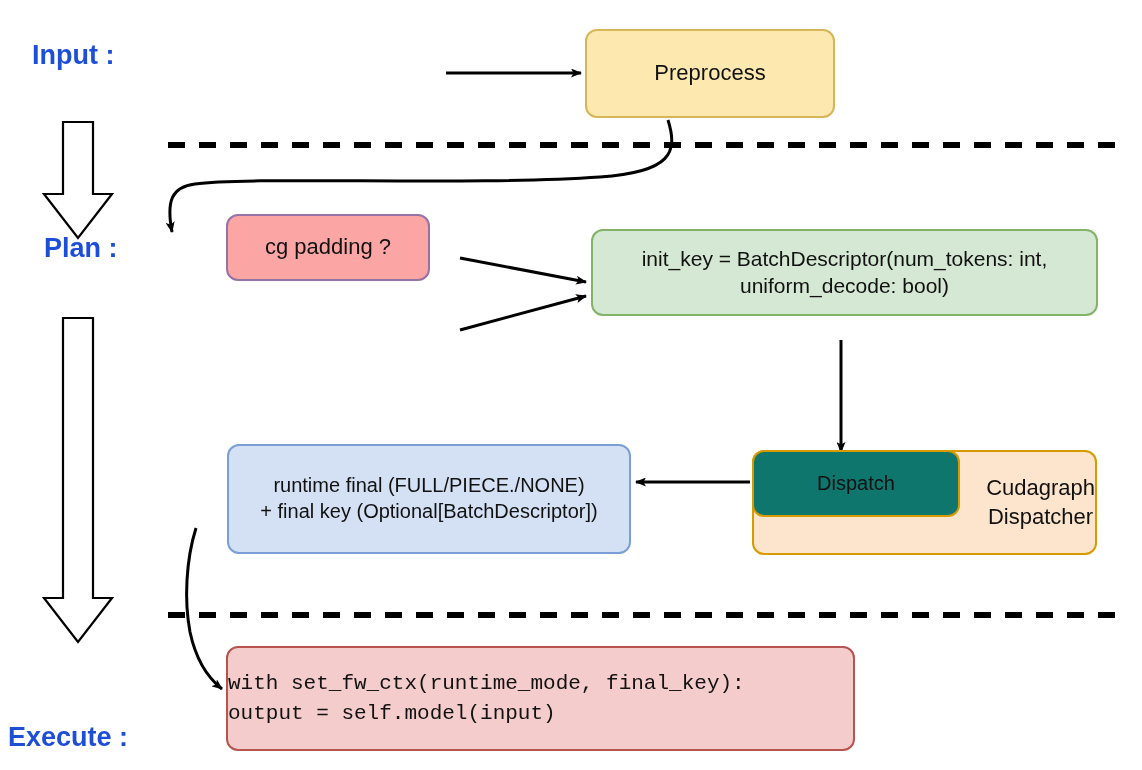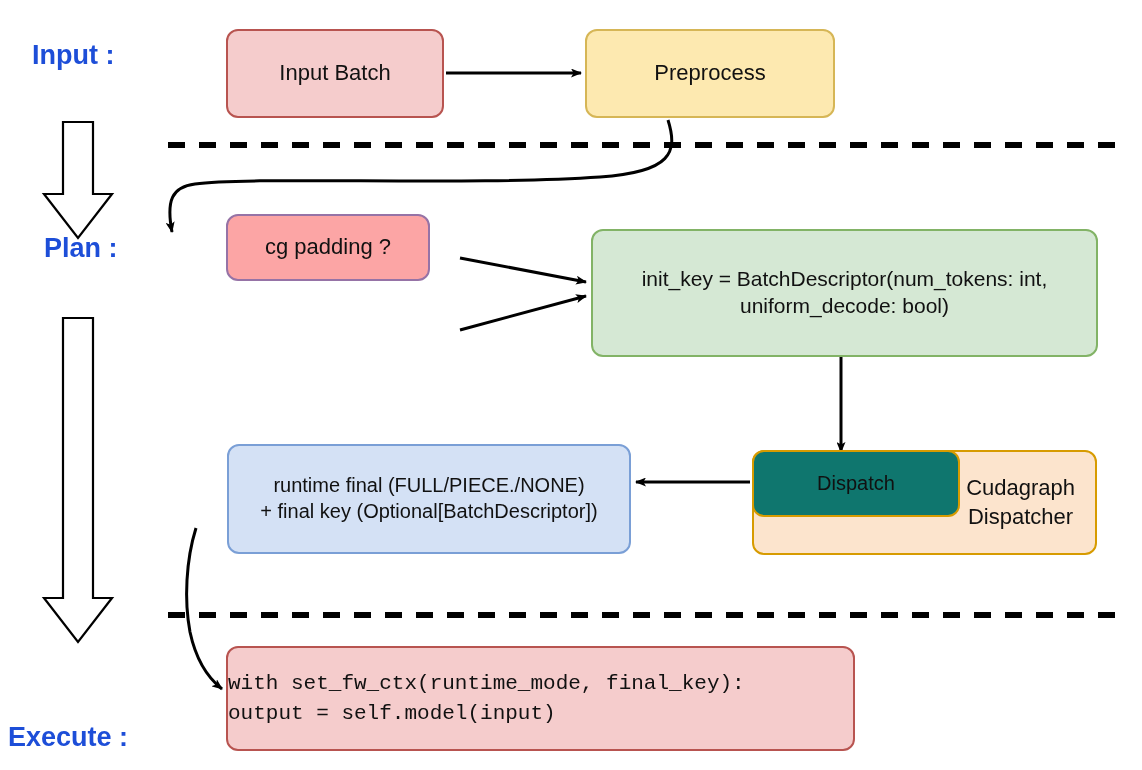--- a/index.html
+++ b/index.html
@@ -59,29 +59,28 @@
   }
   #node-cg-padding {
     left: 226px; top: 214px; width: 204px; height: 67px;
     background: #fca5a5; border-color: #9673a6; font-size: 22px;
   }
   #node-uniform-decode {
     left: 226px; top: 296px; width: 232px; height: 67px;
     background: #e3d0e8; border-color: #9673a6; font-size: 22px;
   }
   #node-init-key {
-    left: 591px; top: 229px; width: 507px; height: 128px;
+    left: 591px; top: 229px; width: 507px; height: 87px;
     background: #d5e8d4; border-color: #82b366; font-size: 21px;
     padding: 12px 8px;
   }
   #node-cudagraph-dispatcher {
     left: 752px; top: 450px; width: 345px; height: 105px;
     background: #fce4cd; border-color: #d79b00; font-size: 22px;
     align-items: center; justify-content: flex-end;
-    padding-right: 20px;
   }
   #node-dispatch {
     left: 752px; top: 450px; width: 208px; height: 67px;
     background: #0f766e; border-color: #d79b00; font-size: 20px;
   }
   #node-runtime-mode {
     left: 227px; top: 444px; width: 404px; height: 110px;
     background: #d4e1f5; border-color: #7a9fd6; font-size: 20px;
   }
   #node-exec-code {
@@ -137,21 +136,20 @@
 
     <line x1="460" y1="330" x2="586" y2="296" stroke="#000000" stroke-width="3" marker-end="url(#arrowhead)"></line>
 
     <line x1="841" y1="340" x2="841" y2="452" stroke="#000000" stroke-width="3" marker-end="url(#arrowhead)"></line>
 
     <line x1="750" y1="482" x2="636" y2="482" stroke="#000000" stroke-width="3" marker-end="url(#arrowhead)"></line>
 
     <path d="M196,528 C186,560 184,600 190,632 C196,660 208,678 222,689" fill="none" stroke="#000000" stroke-width="3" marker-end="url(#arrowhead)"></path>
   </svg>
 
-  <div class="node" id="node-input-batch">Input Batch</div>
 
   <div class="node" id="node-preprocess">Preprocess</div>
 
   <div class="node" id="node-cg-padding">cg padding ?</div>
 
 
   <div class="node" id="node-init-key">init_key = BatchDescriptor(num_tokens: int,
 uniform_decode: bool)</div>
 
   <div class="node" id="node-cudagraph-dispatcher">Cudagraph

